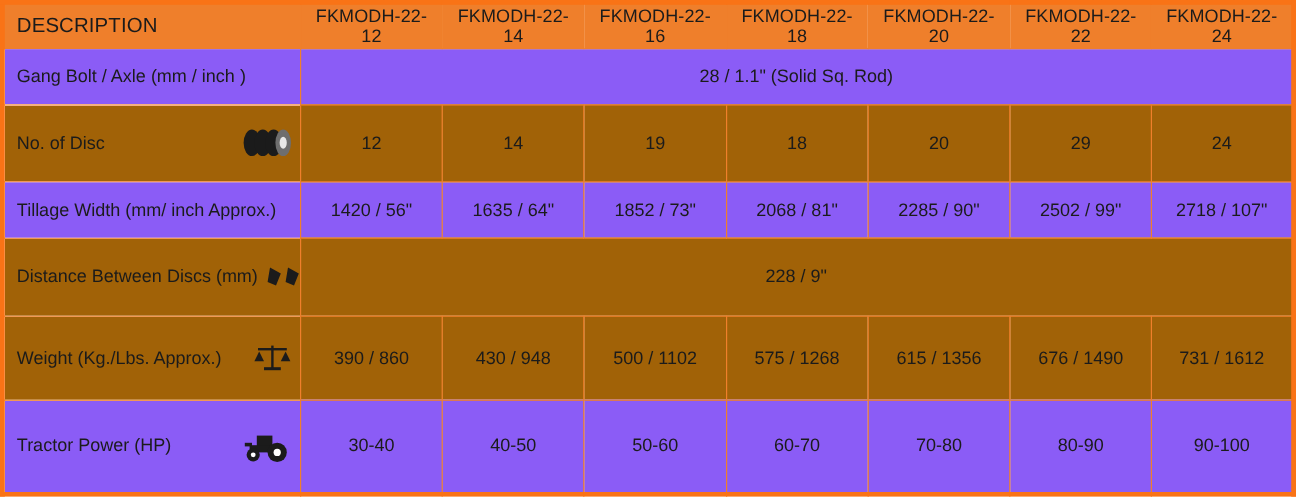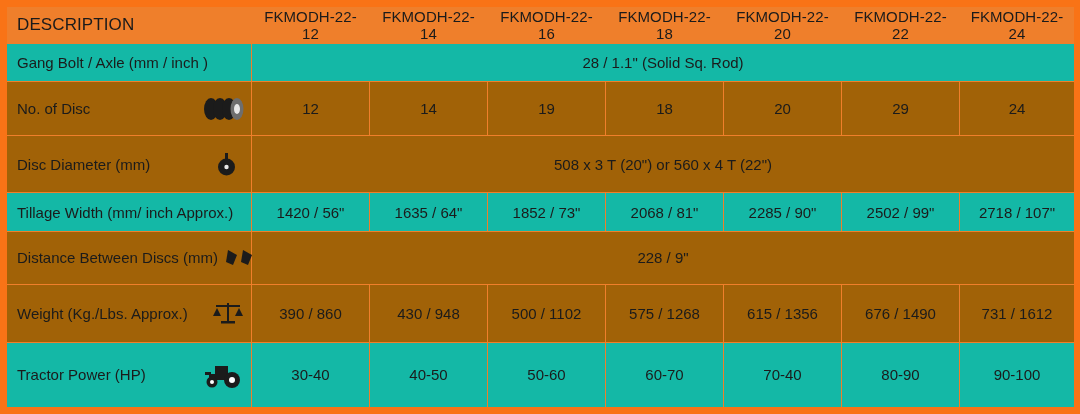--- a/index.html
+++ b/index.html
@@ -11,21 +11,21 @@
     height: 414px;
     background: #ffffff;
     font-family: "Liberation Sans", sans-serif;
     overflow: hidden;
   }
   .spec-table {
     width: 1080px;
     height: 414px;
     border-collapse: collapse;
     table-layout: fixed;
-    border: 7px solid #f97316;
+    border: 4px solid #f97316;
   }
   .spec-table td, .spec-table th {
     border: 1px solid #ef7f2b;
     font-size: 15px;
     color: #1b1b1b;
     font-weight: normal;
     padding: 0 6px;
     vertical-align: middle;
   }
   thead th {
@@ -47,21 +47,21 @@
     position: relative;
     white-space: nowrap;
   }
   td.val {
     text-align: center;
   }
   tr.alt td {
     background: #a16207;
   }
   tr.white td {
-    background: #14b8a6;
+    background: #8b5cf6;
   }
   .label-wrap {
     display: flex;
     align-items: center;
     justify-content: space-between;
     width: 100%;
   }
   .label-txt {
     white-space: nowrap;
   }
@@ -130,35 +130,20 @@
       <td class="val">12</td>
       <td class="val">14</td>
       <td class="val">19</td>
       <td class="val">18</td>
       <td class="val">20</td>
       <td class="val">29</td>
       <td class="val">24</td>
     </tr>
 
 
-    <tr class="alt">
-      <td class="label">
-        <div class="label-wrap">
-          <span class="label-txt">Disc Diameter (mm)</span>
-          <span class="ic">
-            <svg width="36" height="26" viewBox="0 0 36 26">
-              <rect x="16" y="2" width="3" height="9" fill="#1b1b1b"></rect>
-              <circle cx="17.5" cy="16" r="8.5" fill="#1b1b1b"></circle>
-              <circle cx="17.5" cy="16" r="2.2" fill="#e8e8e8"></circle>
-            </svg>
-          </span>
-        </div>
-      </td>
-      <td class="val" colspan="7">508 x 3 T (20") or 560 x 4 T (22")</td>
-    </tr>
 
     <tr class="white">
       <td class="label">
         <div class="label-wrap">
           <span class="label-txt">Tillage Width (mm/ inch Approx.)</span>
         </div>
       </td>
       <td class="val">1420 / 56"</td>
       <td class="val">1635 / 64"</td>
       <td class="val">1852 / 73"</td>
@@ -222,19 +207,19 @@
               <circle cx="11" cy="21" r="2" fill="#ffffff"></circle>
               <rect x="4" y="11" width="6" height="3" fill="#1b1b1b"></rect>
             </svg>
           </span>
         </div>
       </td>
       <td class="val">30-40</td>
       <td class="val">40-50</td>
       <td class="val">50-60</td>
       <td class="val">60-70</td>
-      <td class="val">70-40</td>
+      <td class="val">70-80</td>
       <td class="val">80-90</td>
       <td class="val">90-100</td>
     </tr>
 
   </tbody>
 </table>
 
 </body></html>

